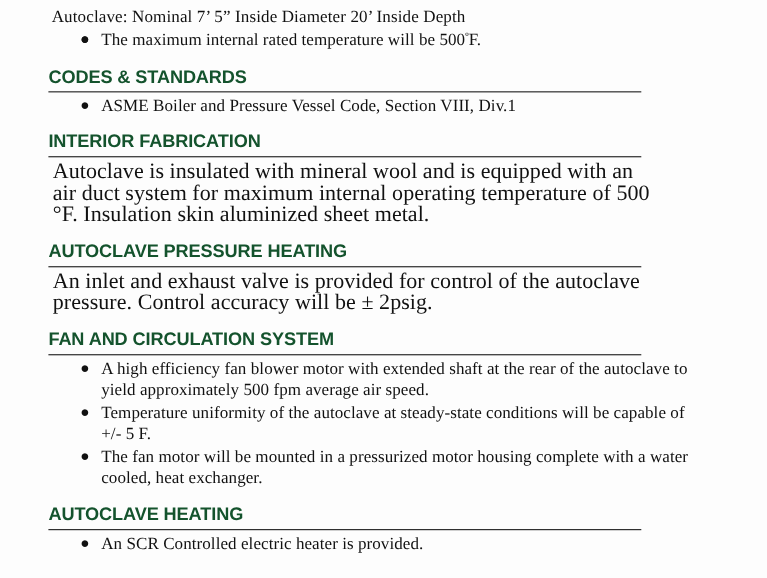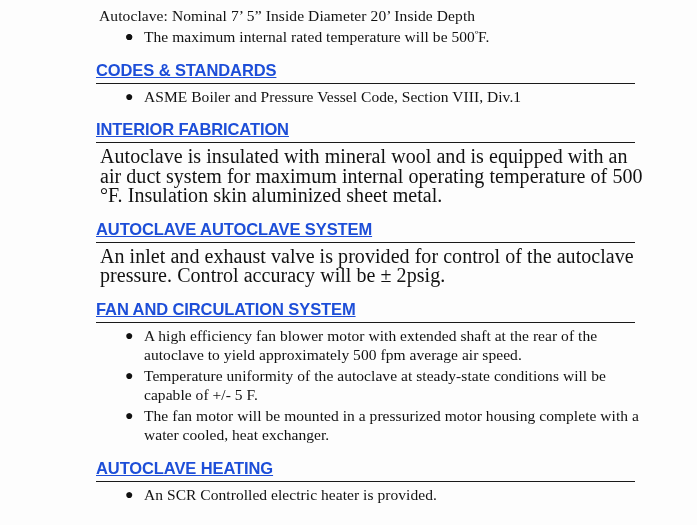--- a/index.html
+++ b/index.html
@@ -13,21 +13,21 @@
     background: #fdfdfd;
     font-family: "Liberation Serif", "DejaVu Serif", serif;
     color: #111111;
     overflow: hidden;
   }
   .page {
     position: relative;
     width: 697px;
     height: 525px;
     box-sizing: border-box;
-    padding: 6px 58px 0 96px;
+    padding: 6px 58px 0 44px;
     background: #fdfdfd;
   }
   .intro-line {
     font-size: 15.5px;
     line-height: 20px;
     margin: 0 0 1px 3px;
     letter-spacing: 0.1px;
   }
   ul.bullets {
     list-style: none;
@@ -50,22 +50,21 @@
     line-height: 19.5px;
   }
   h2.section-heading {
     font-family: "Liberation Sans", "DejaVu Sans", sans-serif;
     font-size: 16.5px;
     font-weight: bold;
     letter-spacing: -0.1px;
     margin: 0;
     padding: 0 0 2px 0;
     line-height: 21px;
-    color: #1d4ed8;
-    text-decoration: underline;
+    color: #14532d;
   }
   .heading-block {
     margin-top: 13px;
     border-bottom: 1.6px solid #1a1a1a;
     width: 539px;
     margin-bottom: 3px;
   }
   p.body-para {
     font-size: 20px;
     line-height: 19.5px;
@@ -108,21 +107,21 @@
       <span>ASME Boiler and Pressure Vessel Code, Section VIII, Div.1</span>
     </li>
   </ul>
 
   <div class="heading-block">
     <h2 class="section-heading">INTERIOR FABRICATION</h2>
   </div>
   <p class="body-para after-rule">Autoclave is insulated with mineral wool and is equipped with an air duct system for maximum internal operating temperature of 500 °F. Insulation skin aluminized sheet metal.</p>
 
   <div class="heading-block">
-    <h2 class="section-heading">AUTOCLAVE AUTOCLAVE SYSTEM</h2>
+    <h2 class="section-heading">AUTOCLAVE PRESSURE HEATING</h2>
   </div>
   <p class="body-para after-rule">An inlet and exhaust valve is provided for control of the autoclave pressure.  Control accuracy will be ± 2psig.</p>
 
   <div class="heading-block">
     <h2 class="section-heading">FAN AND CIRCULATION SYSTEM</h2>
   </div>
   <ul class="bullets after-rule">
     <li>
       <span class="bullet-dot">●</span>
       <span>A high efficiency fan blower motor with extended shaft at the rear of the autoclave to yield approximately 500 fpm average air speed.</span>

